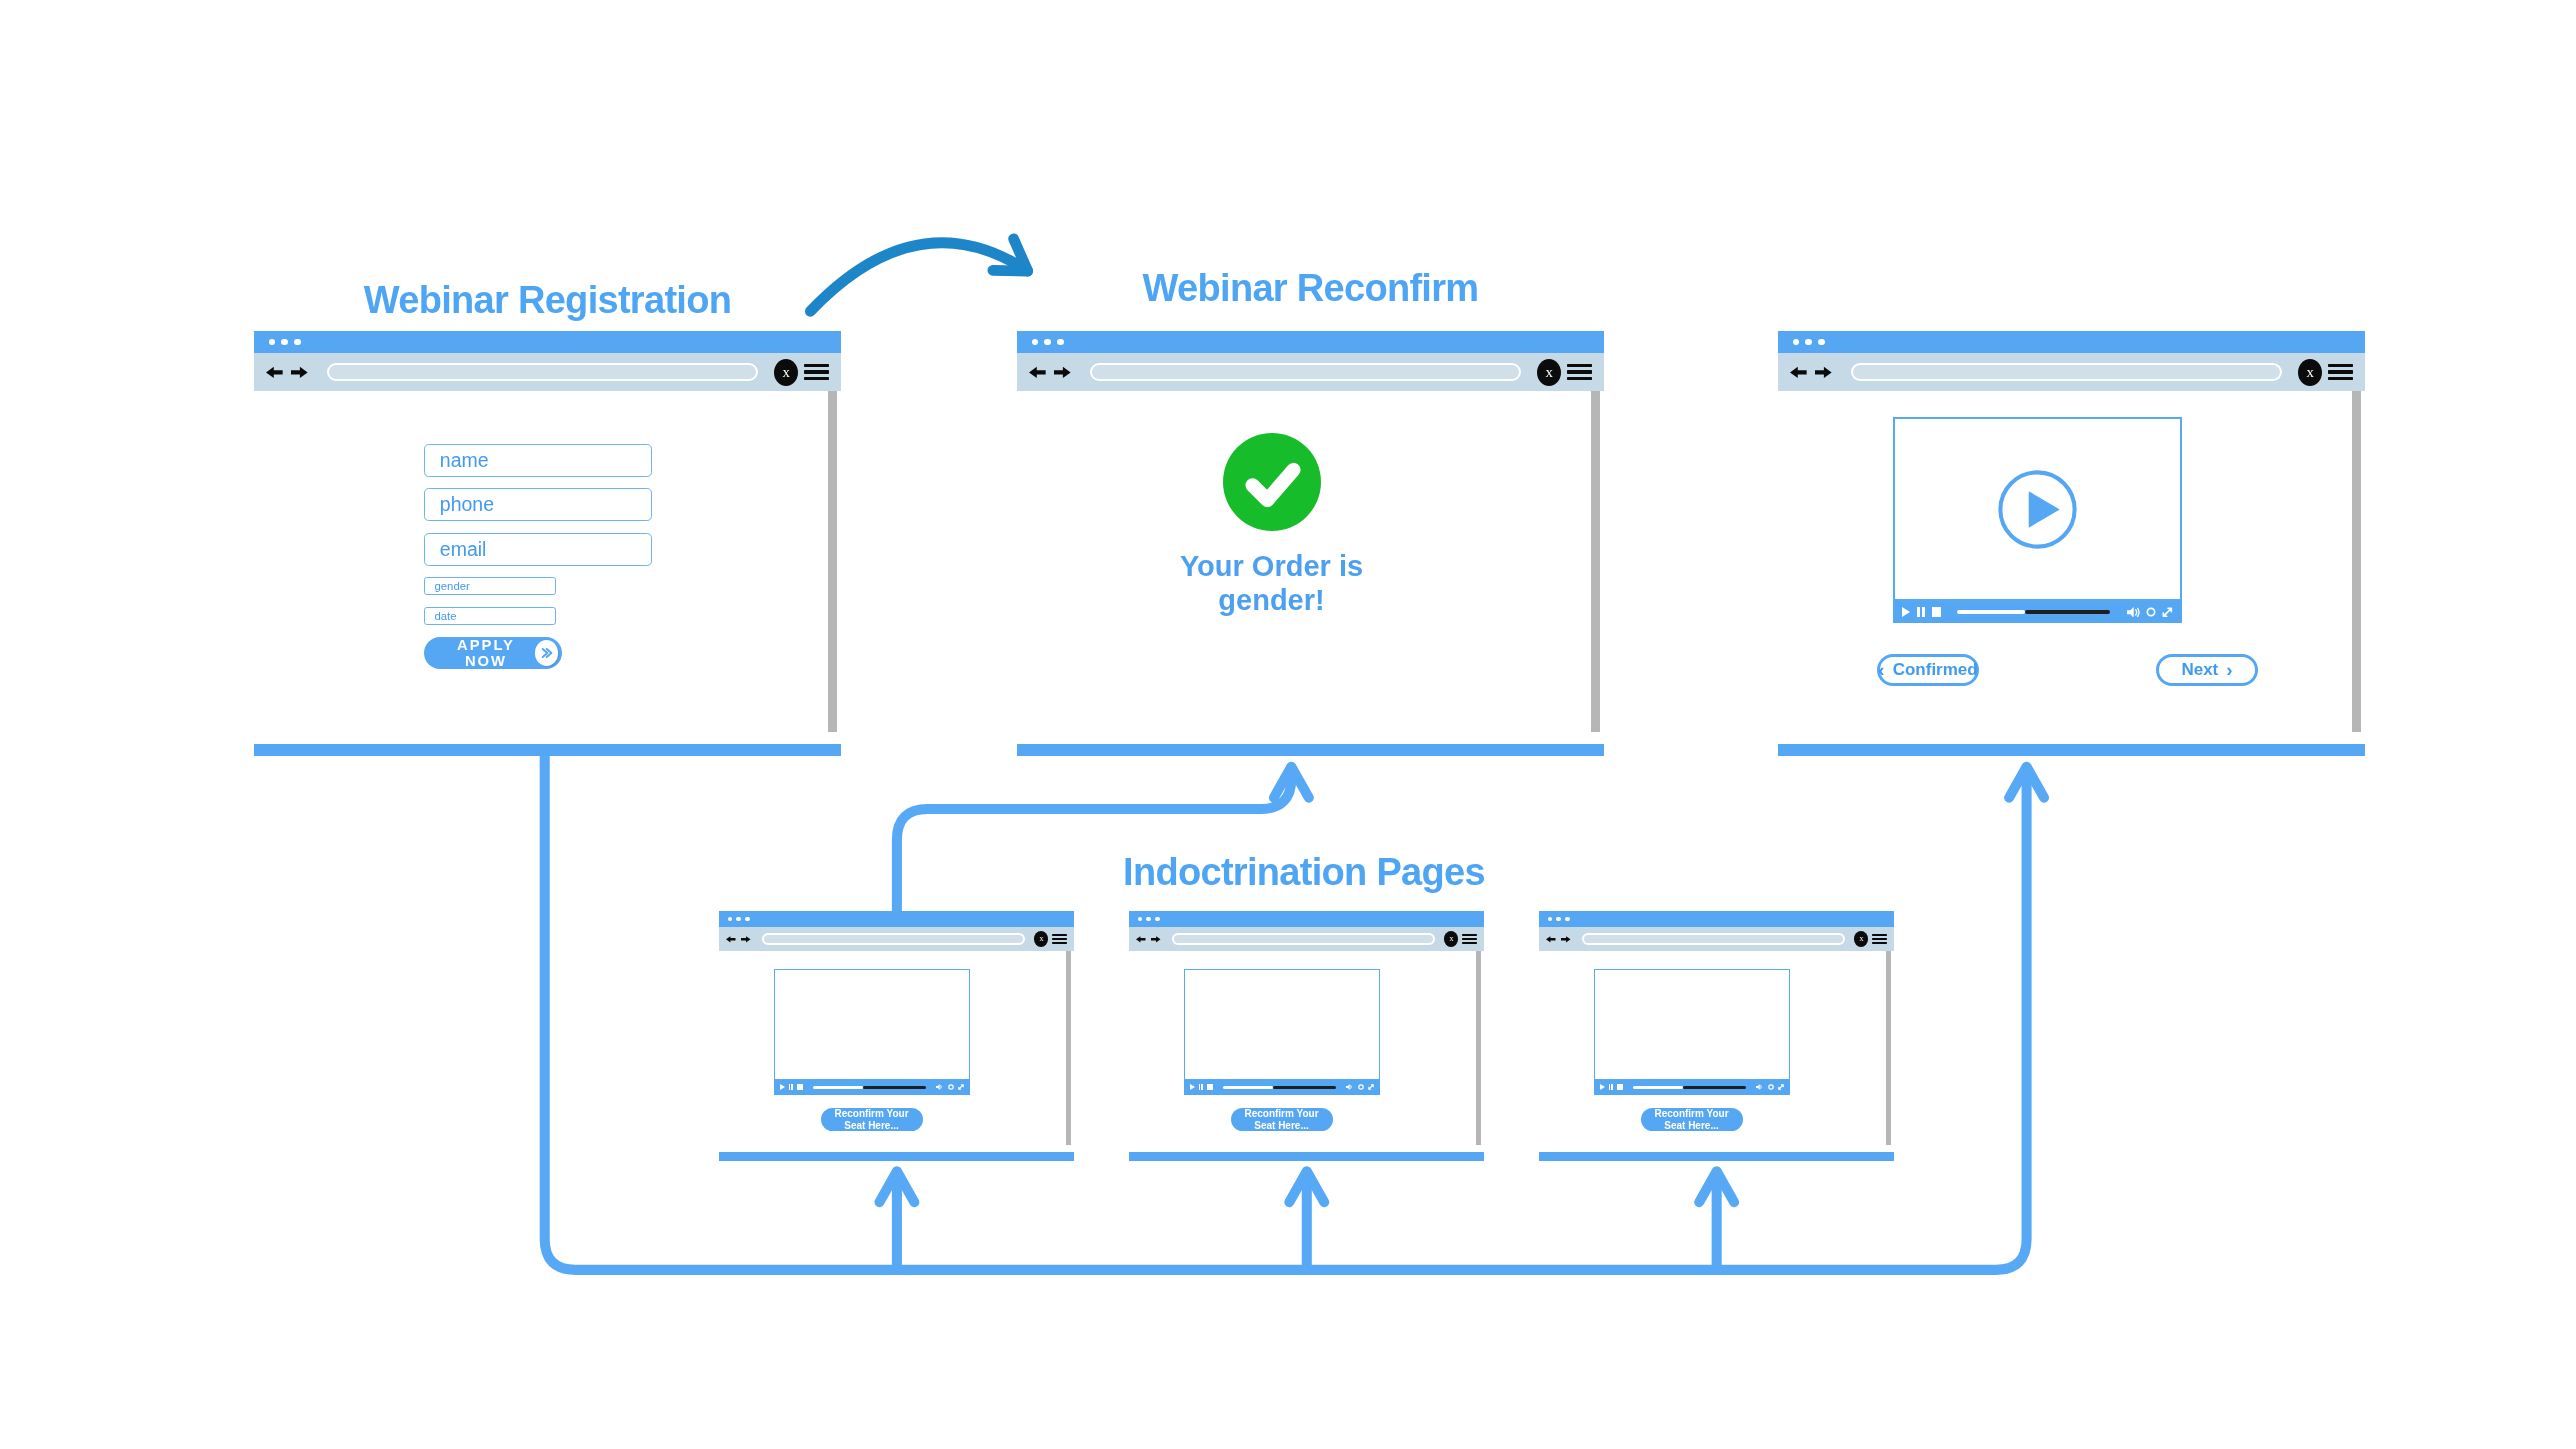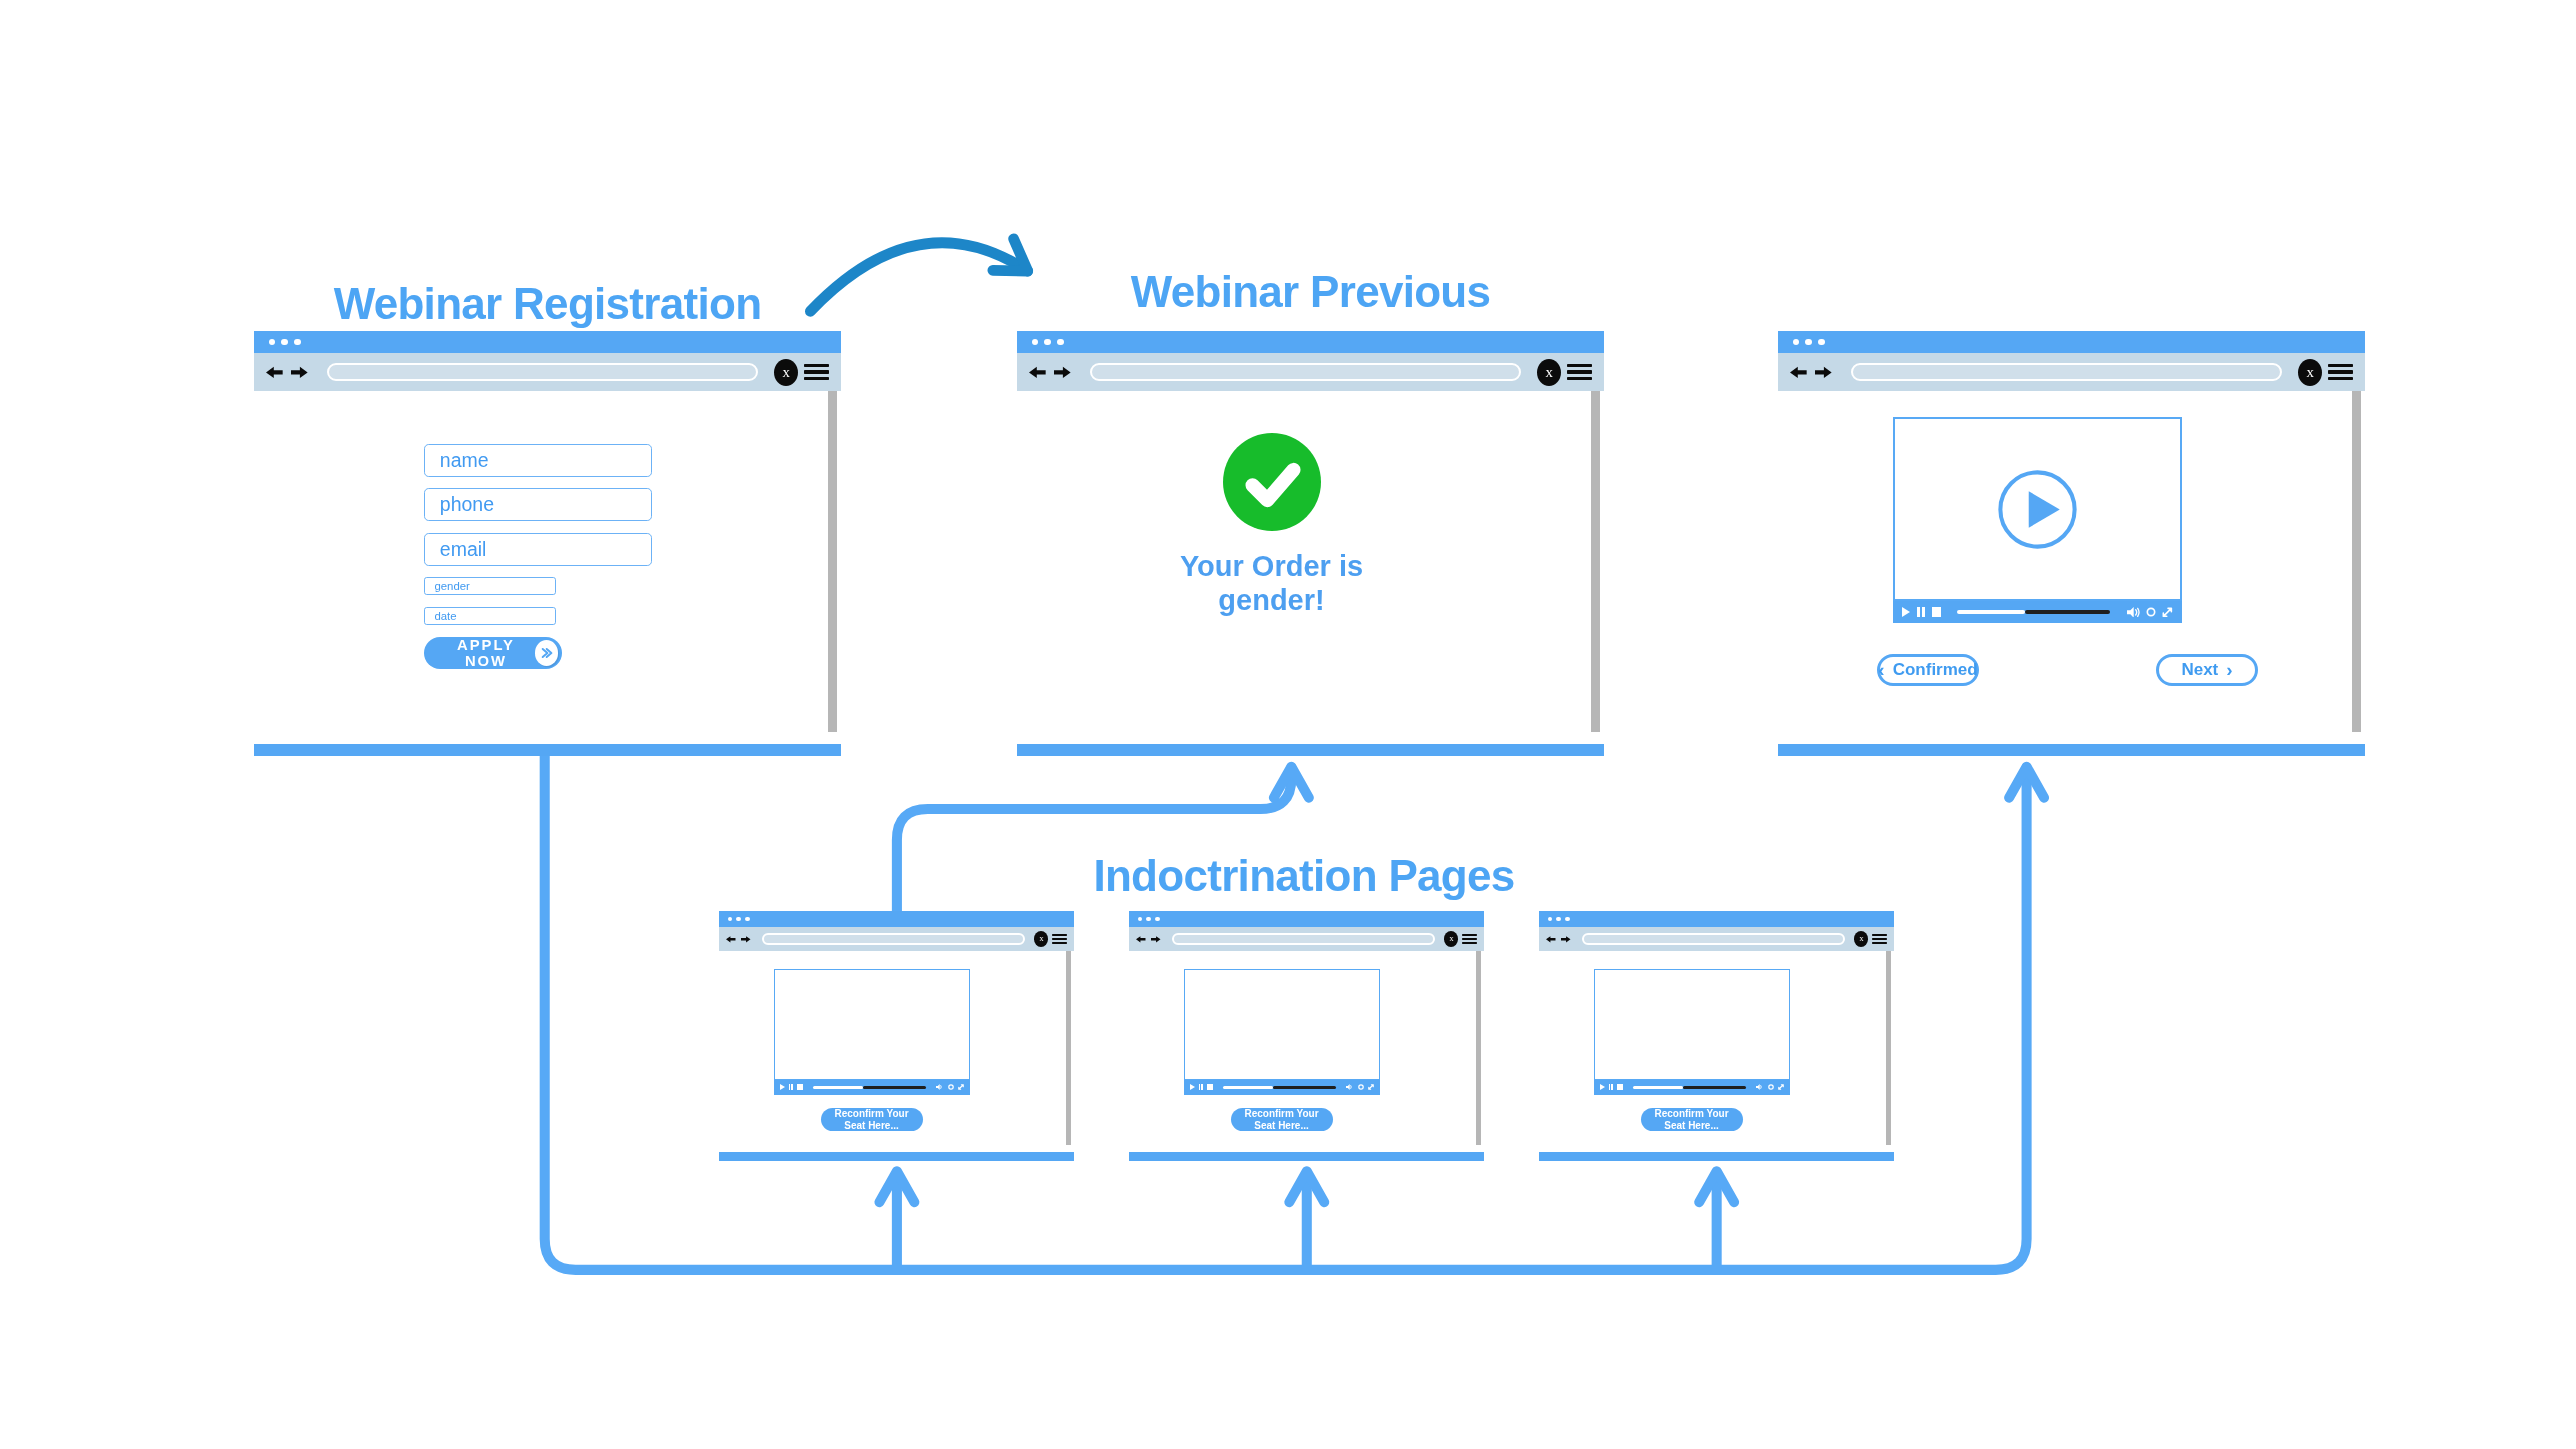--- a/index.html
+++ b/index.html
@@ -16,21 +16,21 @@
   *{margin:0;padding:0;box-sizing:border-box;}
   html,body{background:#fff;}
   body{font-family:"Liberation Sans",sans-serif;}
   #stage{position:relative;width:2576px;height:1449px;background:#fff;overflow:hidden;}
 
   
   #connectors{position:absolute;left:0;top:0;z-index:1;}
 
   
   .sec-title{position:absolute;z-index:3;text-align:center;font-weight:800;
-    font-size:44px;letter-spacing:-0.7px;color:var(--blue-text);}
+    font-size:38px;letter-spacing:-0.7px;color:var(--blue-text);}
 
   
   .window{position:absolute;z-index:2;background:#fff;}
   .win-top{background:var(--blue);display:flex;align-items:center;}
   .dot{border-radius:50%;background:#fff;display:inline-block;}
   .win-bar{background:var(--toolbar);display:flex;align-items:center;}
   .addr{flex:1;border-radius:670px;background:var(--addr);border:2.7px solid #fff;}
   .xbadge{background:var(--ink);color:#fff;border-radius:50%;
     font-family:"Liberation Serif",serif;display:flex;align-items:center;justify-content:center;}
   .burger{display:flex;flex-direction:column;justify-content:center;}
@@ -146,21 +146,21 @@
       <path d="M 1337 1358 L 1337 1252 Q 1337 1206 1383 1206 L 1879 1206 Q 1925 1206 1925 1160 L 1925 1144"></path>
       <path d="M 1899 1189 L 1925 1143 L 1951 1189"></path>
     </g>
     <g stroke="#1d86c8" stroke-width="16" fill="none" stroke-linecap="round" stroke-linejoin="round">
       <path d="M 1208 464 Q 1368 296 1532 404"></path>
       <path d="M 1480 403 L 1532 404 L 1511 356"></path>
     </g>
   </svg>
 
   <div class="sec-title" style="left:254px;top:279px;width:587px;">Webinar Registration</div>
-  <div class="sec-title" style="left:1017px;top:267px;width:587px;">Webinar Previous</div>
+  <div class="sec-title" style="left:1017px;top:267px;width:587px;">Webinar Reconfirm</div>
   <div class="sec-title" style="left:1002px;top:851px;width:604px;">Indoctrination Pages</div>
 
   <div class="window w-lg" style="left:254px;top:331px;">
     <div class="win-top">
       <i class="dot"></i>
         <i class="dot"></i>
         <i class="dot"></i>
     </div>
     <div class="win-bar">
       <svg width="20" height="14.8" viewBox="0 0 36 24">

